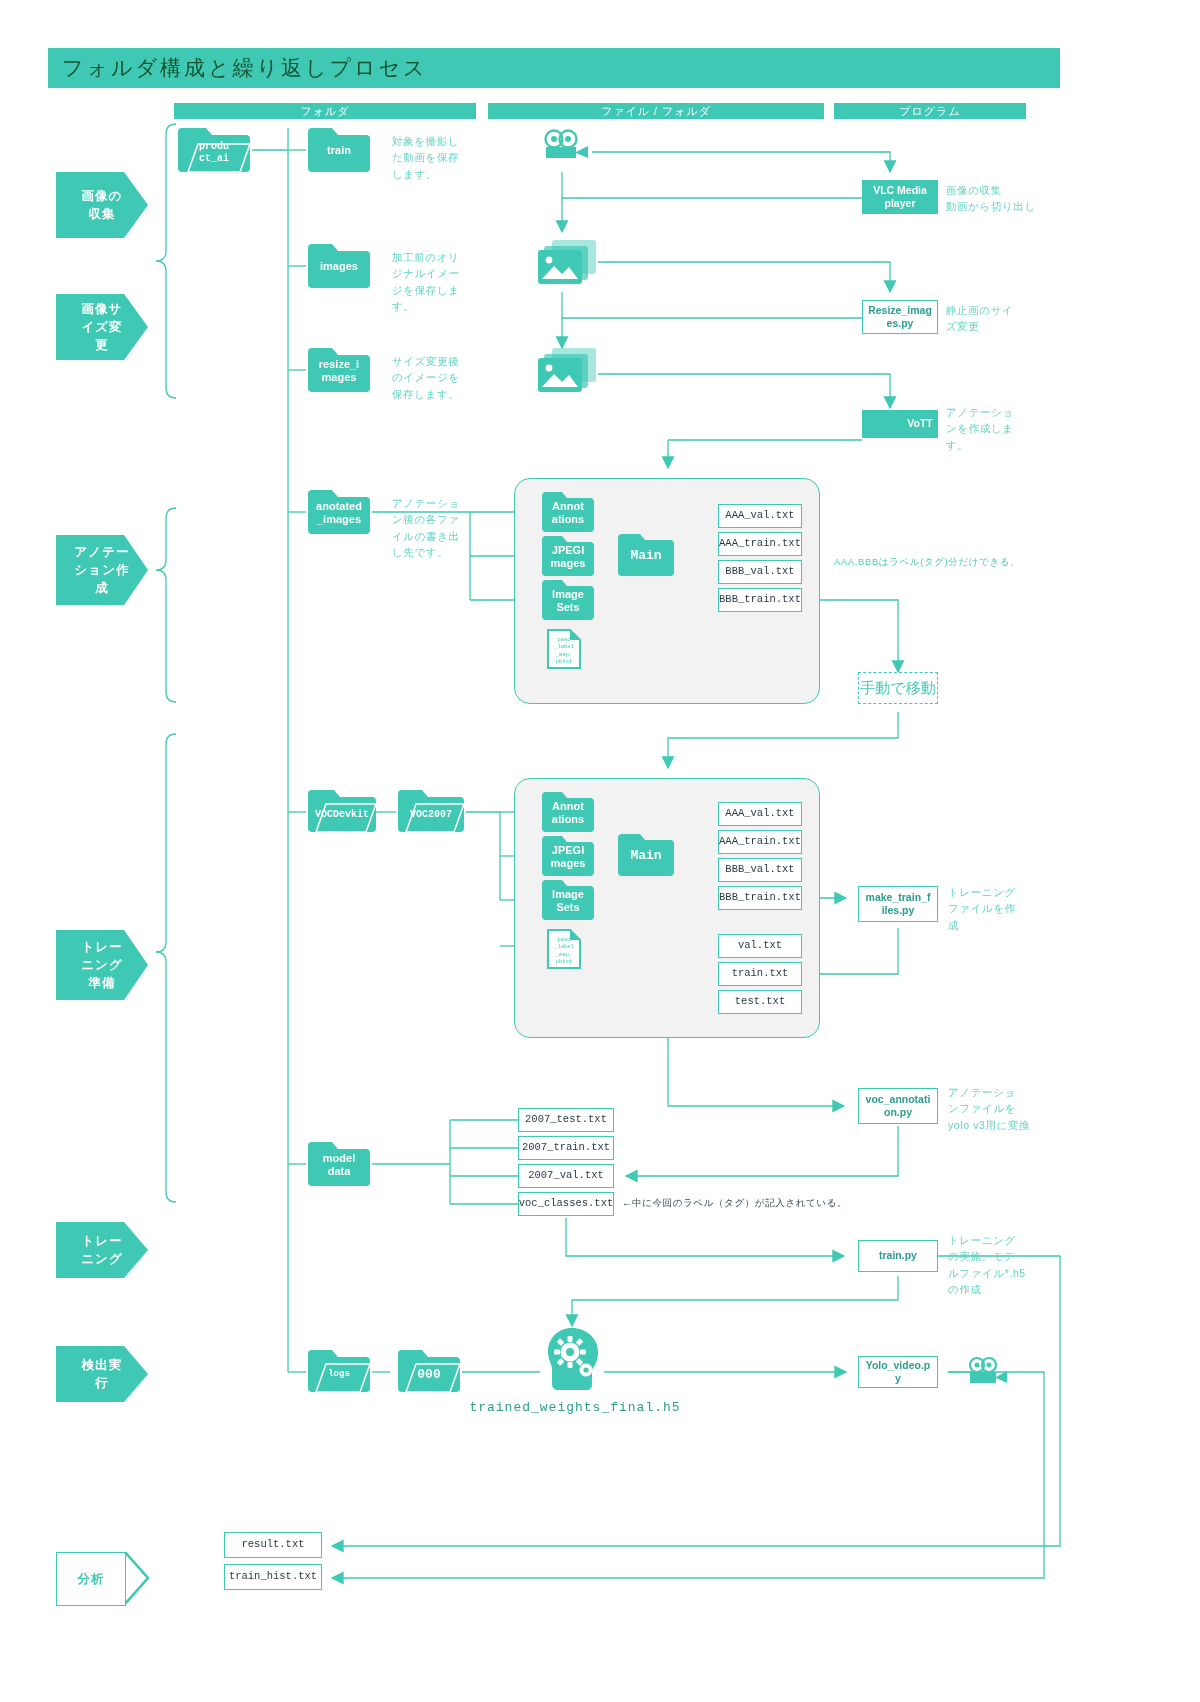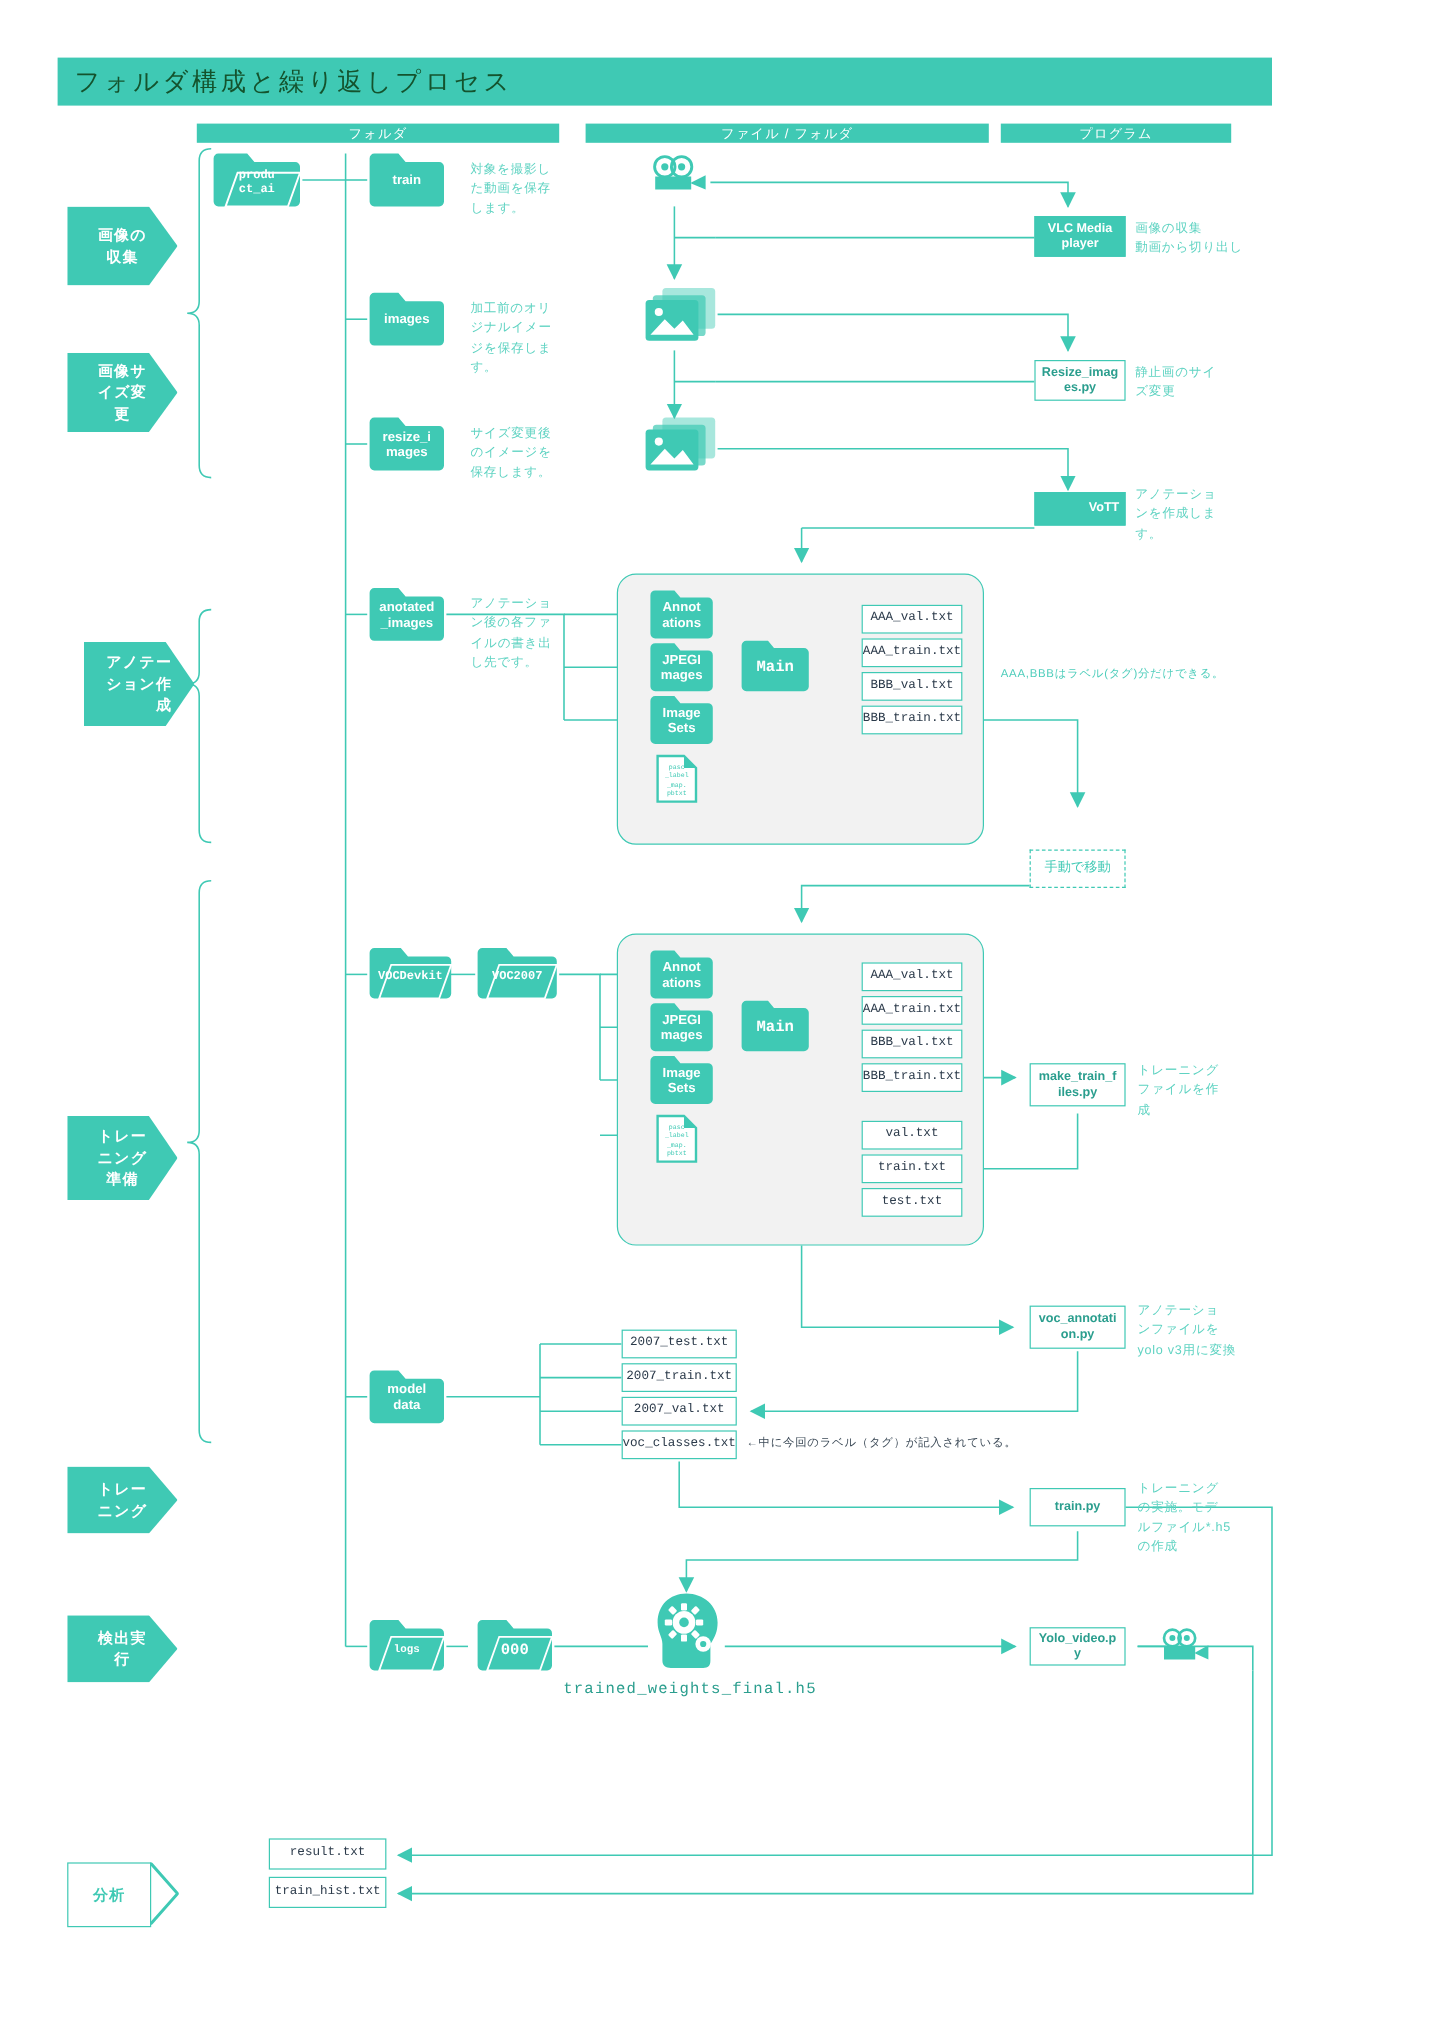--- a/index.html
+++ b/index.html
@@ -36,21 +36,21 @@
       padding:0 4px;box-sizing:border-box;}
   .folder.mono .flabel{font-family:"Liberation Mono","DejaVu Sans Mono",monospace;font-size:12px;}
 
   
   .box{border:1.6px solid #3fc9b4;background:#ffffff;color:#2b3a4a;
        display:flex;align-items:center;justify-content:center;text-align:center;
        font-size:10.5px;line-height:1.25;font-family:"Liberation Mono","DejaVu Sans Mono",monospace;}
   .box.prog{color:#2b9e8e;font-family:"Liberation Sans",sans-serif;font-size:10.5px;font-weight:bold;}
   .box.filled{background:#3fc9b4;border-color:#3fc9b4;color:#ffffff;font-weight:bold;}
   .box.dashed{border:1.4px dashed #3fc9b4;color:#3fc9b4;font-family:"Liberation Sans",sans-serif;
-       font-size:11px;font-weight:normal;margin-top:36px;}
+       font-size:15px;font-weight:normal;}
 
   
   .panel{background:#f2f2f2;border:1.6px solid #3fc9b4;border-radius:16px;}
 
   
   .note{color:#5fd3c2;font-size:10.5px;line-height:1.55;letter-spacing:0.6px;}
   .note.dark{color:#4ecdbb;}
   .note.inline{color:#3c4a57;}
   .caption{color:#2b9e8e;font-size:13px;letter-spacing:1px;
            font-family:"Liberation Mono","DejaVu Sans Mono",monospace;}
@@ -163,30 +163,30 @@
 
       <path d="M948,1372 L972,1372"></path>
       <path d="M898,1256 L1060,1256 L1060,1546 L332,1546" marker-end="url(#ar)"></path>
       <path d="M1044,1392 L1044,1578 L332,1578" marker-end="url(#ar)"></path>
       <path d="M948,1372 L1044,1372 L1044,1392"></path>
     </g>
   </svg>
 
   <div class="abs title-bar">フォルダ構成と繰り返しプロセス</div>
 
-  <div class="abs colhead" style="left:164px;top:103px;width:302px;">フォルダ</div>
+  <div class="abs colhead" style="left:174px;top:103px;width:302px;">フォルダ</div>
   <div class="abs colhead" style="left:488px;top:103px;width:336px;">ファイル / フォルダ</div>
   <div class="abs colhead" style="left:834px;top:103px;width:192px;">プログラム</div>
 
   <div class="abs phase" style="left:56px;top:172px;height:66px;white-space:pre-line;">画像の
 収集</div>
   <div class="abs phase" style="left:56px;top:294px;height:66px;white-space:pre-line;">画像サ
 イズ変
 更</div>
-  <div class="abs phase" style="left:70px;top:535px;height:70px;white-space:pre-line;text-align:right;">アノテー
+  <div class="abs phase" style="left:56px;top:535px;height:70px;white-space:pre-line;">アノテー
 ション作
 成</div>
   <div class="abs phase" style="left:56px;top:930px;height:70px;white-space:pre-line;">トレー
 ニング
 準備</div>
   <div class="abs phase" style="left:56px;top:1222px;height:56px;white-space:pre-line;">トレー
 ニング</div>
   <div class="abs phase" style="left:56px;top:1346px;height:56px;white-space:pre-line;">検出実
 行</div>
   <div class="abs phase outline" style="left:56px;top:1552px;height:54px;width:70px;">

